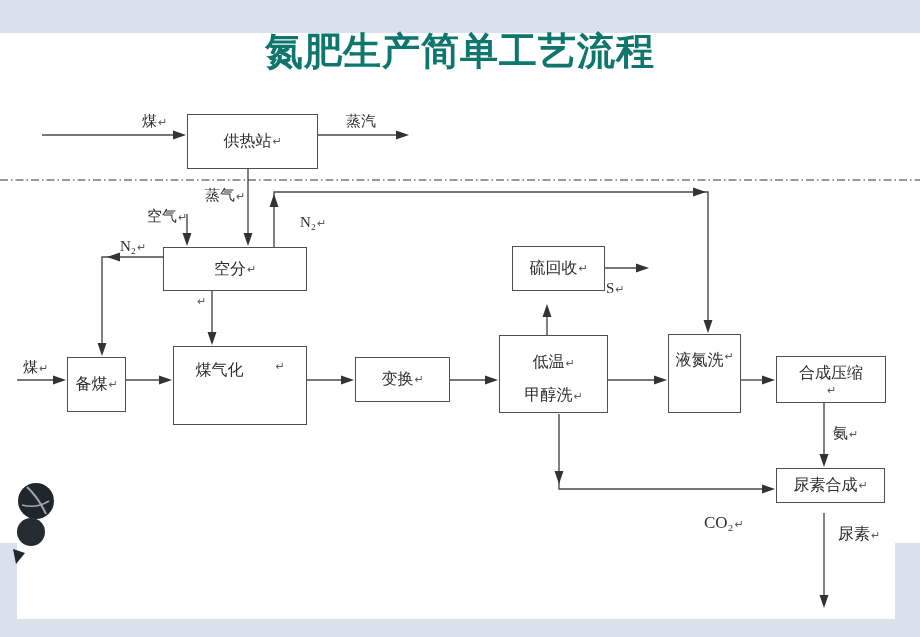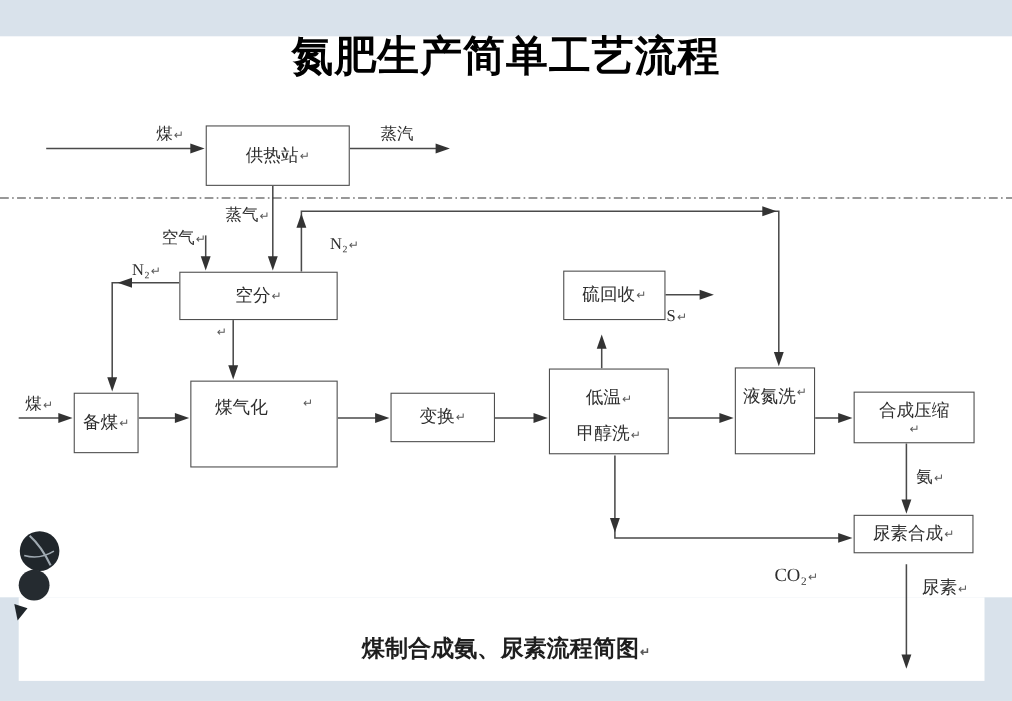--- a/index.html
+++ b/index.html
@@ -3,21 +3,21 @@
 <meta charset="utf-8">
 <style>
   html,body{margin:0;padding:0;background:#d9e2eb;}
   #stage{position:relative;width:920px;height:637px;background:#d9e2eb;overflow:hidden;
          font-family:"Liberation Serif",serif;}
   .page{position:absolute;background:#ffffff;}
   #page-upper{left:0;top:33px;width:920px;height:510px;}
   #page-lower{left:17px;top:543px;width:878px;height:76px;}
   #diagram-svg{position:absolute;left:0;top:0;width:920px;height:637px;z-index:2;}
   .title{position:absolute;left:0;top:26px;width:920px;text-align:center;z-index:4;
-         font-size:38px;font-weight:700;color:#000000;letter-spacing:1px;}
+         font-size:38px;font-weight:700;color:#0f766e;letter-spacing:1px;}
   .caption{position:absolute;left:0;top:575px;width:920px;text-align:center;z-index:4;
          font-size:21px;font-weight:700;color:#1e1e1e;}
   .box{position:absolute;z-index:3;box-sizing:border-box;border:1.5px solid #4f4f4f;
        background:#fff;color:#2e2e2e;font-size:16px;display:flex;align-items:center;
        justify-content:center;white-space:nowrap;}
   .box.top-align{align-items:flex-start;}
   .box.two-line{flex-direction:column;justify-content:space-between;padding-top:10px;line-height:31px;}
   .lbl{position:absolute;z-index:4;font-size:15px;color:#2e2e2e;white-space:nowrap;}
   .mark{font-size:11px;color:#5a5a5a;margin-left:1px;}
   .row{display:flex;align-items:baseline;}
@@ -142,15 +142,14 @@
   <span class="lbl" style="left:147px;top:207px;"><span>空气</span><span class="mark">↵</span></span>
   <span class="lbl" style="left:120px;top:238px;"><span>N₂</span><span class="mark">↵</span></span>
   <span class="lbl" style="left:300px;top:214px;"><span>N₂</span><span class="mark">↵</span></span>
   <span class="lbl mark" style="left:196px;top:295px;">↵</span>
   <span class="lbl" style="left:606px;top:280px;"><span>S</span><span class="mark">↵</span></span>
   <span class="lbl" style="left:23px;top:358px;"><span>煤</span><span class="mark">↵</span></span>
   <span class="lbl" style="left:833px;top:424px;"><span>氨</span><span class="mark">↵</span></span>
   <span class="lbl" style="left:704px;top:513px;font-size:17px;"><span>CO₂</span><span class="mark">↵</span></span>
   <span class="lbl" style="left:838px;top:524px;font-size:16px;font-family:Liberation Serif, serif;"><span>尿素</span><span class="mark">↵</span></span>
 
-  <div class="caption"><span>煤制合成氨、尿素流程简图</span><span class="mark">↵</span></div>
 
 </div>
 
 </body></html>

